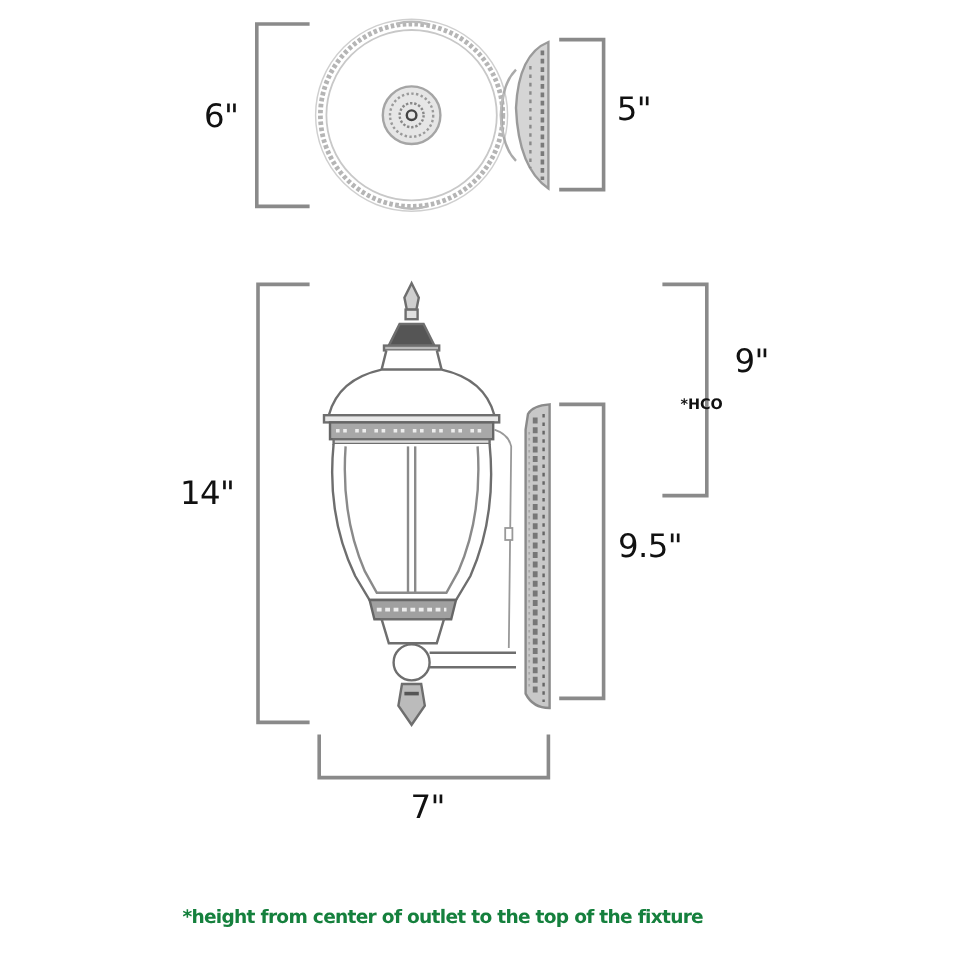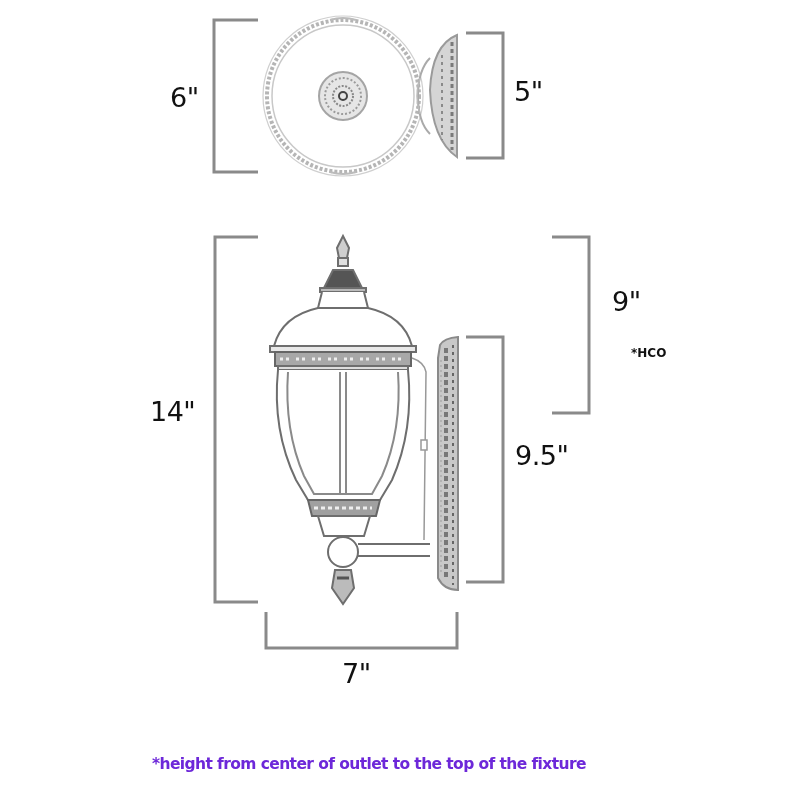--- a/index.html
+++ b/index.html
@@ -1,20 +1,20 @@
 <!DOCTYPE html>
 <html><head>
   <meta charset="utf-8">
   <style>
     html, body { margin: 0; padding: 0; background: #ffffff; }
     body { width: 800px; height: 800px; position: relative; overflow: hidden; font-family: "DejaVu Sans", sans-serif; }
     #diagram { position: absolute; left: 0; top: 0; width: 800px; height: 800px; }
     .dim-label { position: absolute; font-family: "DejaVu Sans", sans-serif; font-size: 27px; color: #111; letter-spacing: -0.5px; }
     .sub-label { position: absolute; font-family: "DejaVu Sans", sans-serif; font-size: 12px; font-weight: bold; color: #111; }
-    .footnote { position: absolute; left: 152px; top: 755px; font-family: "DejaVu Sans", sans-serif; font-size: 15.5px; font-weight: bold; color: #6d28d9; letter-spacing: -0.6px; white-space: nowrap; }
+    .footnote { position: absolute; left: 152px; top: 755px; font-family: "DejaVu Sans", sans-serif; font-size: 15.5px; font-weight: bold; color: #15803d; letter-spacing: -0.6px; white-space: nowrap; }
   </style>
 </head>
 <body>
 
 <div id="diagram">
   <svg width="800" height="800" viewBox="0 0 800 800" xmlns="http://www.w3.org/2000/svg">
 
     <g>
 
       <path d="M258 20 H214 V172 H258" fill="none" stroke="#8a8a8a" stroke-width="3"></path>
@@ -98,19 +98,19 @@
         <path d="M441 360 V572" stroke="#aaa" stroke-width="1.5" stroke-dasharray="2 3"></path>
       </g>
     </g>
   </svg>
 
   
   <div class="dim-label" style="left:170px; top:82px;">6"</div>
   <div class="dim-label" style="left:514px; top:76px;">5"</div>
   <div class="dim-label" style="left:150px; top:396px;">14"</div>
   <div class="dim-label" style="left:612px; top:286px;">9"</div>
-  <div class="sub-label" style="left:631px; top:330px;margin-top:16px;">*HCO</div>
+  <div class="sub-label" style="left:567px; top:330px;">*HCO</div>
   <div class="dim-label" style="left:515px; top:440px;">9.5"</div>
   <div class="dim-label" style="left:342px; top:658px;">7"</div>
 
   
   <div class="footnote">*height from center of outlet to the top of the fixture</div>
 </div>
 
 </body></html>

